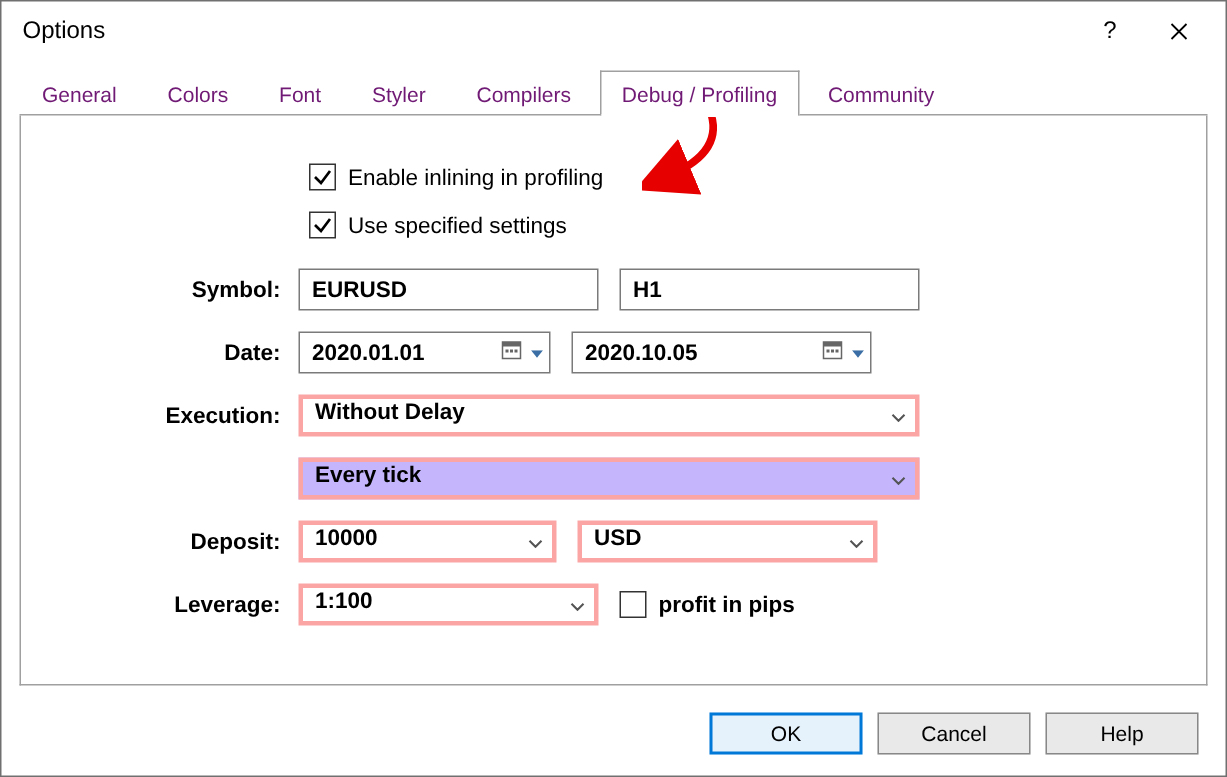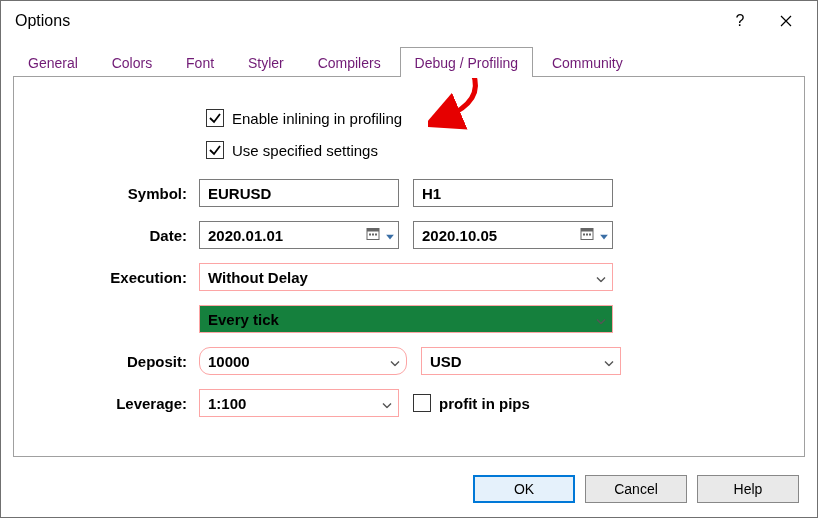--- a/index.html
+++ b/index.html
@@ -119,30 +119,29 @@
     background: #fff;
     padding: 0 8px;
     display: flex;
     align-items: center;
     font-size: 15px;
     position: relative;
   }
   .gap { width: 14px; flex: none; }
   .dropdown {
     height: 28px;
-    border: 1px solid #fca5a5;
-    background: #fff;
-    display: flex;
-    align-items: center;
+    border: 3px solid #fca5a5;
+    background: #fff;
+    display: flex;
     font-size: 15px;
     position: relative;
     padding-left: 8px;
     padding-right: 26px;
   }
-  .dropdown.grey { background: #15803d; }
+  .dropdown.grey { background: #c4b5fd; }
   .dd-arrow {
     position: absolute;
     right: 6px;
     top: 50%;
     transform: translateY(-50%);
   }
   .datepick {
     height: 28px;
     border: 1px solid #7a7a7a;
     background: #fff;
@@ -253,21 +252,21 @@
           <span>EURUSD</span>
         </div>
       <div class="gap"></div>
       <div class="field" style="width:200px;">
           <span>H1</span>
         </div>
     </div>
 
     <div class="row">
       <div class="lbl">Date:</div>
-      <div class="datepick" style="width:200px;">
+      <div class="datepick" style="width:168px;">
         <span>2020.01.01</span>
         <span class="cal-icon">
           <svg width="14" height="14" viewBox="0 0 14 14">
               <rect x="1" y="2" width="12" height="11" fill="none" stroke="#666"></rect>
               <rect x="1" y="2" width="12" height="3" fill="#666"></rect>
               <rect x="3" y="7" width="2" height="2" fill="#666"></rect>
               <rect x="6" y="7" width="2" height="2" fill="#666"></rect>
               <rect x="9" y="7" width="2" height="2" fill="#666"></rect>
             </svg>
         </span>
@@ -316,21 +315,21 @@
         <span class="dd-arrow">
           <svg width="10" height="6" viewBox="0 0 10 6">
               <path d="M1 1 L5 5 L9 1" stroke="#555" stroke-width="1.4" fill="none"></path>
             </svg>
         </span>
       </div>
     </div>
 
     <div class="row">
       <div class="lbl">Deposit:</div>
-      <div class="dropdown" style="width:208px;border-radius:11px;">
+      <div class="dropdown" style="width:172px;">
         <span>10000</span>
         <span class="dd-arrow">
           <svg width="10" height="6" viewBox="0 0 10 6">
               <path d="M1 1 L5 5 L9 1" stroke="#555" stroke-width="1.4" fill="none"></path>
             </svg>
         </span>
       </div>
       <div class="gap"></div>
       <div class="dropdown" style="width:200px;">
         <span>USD</span>

